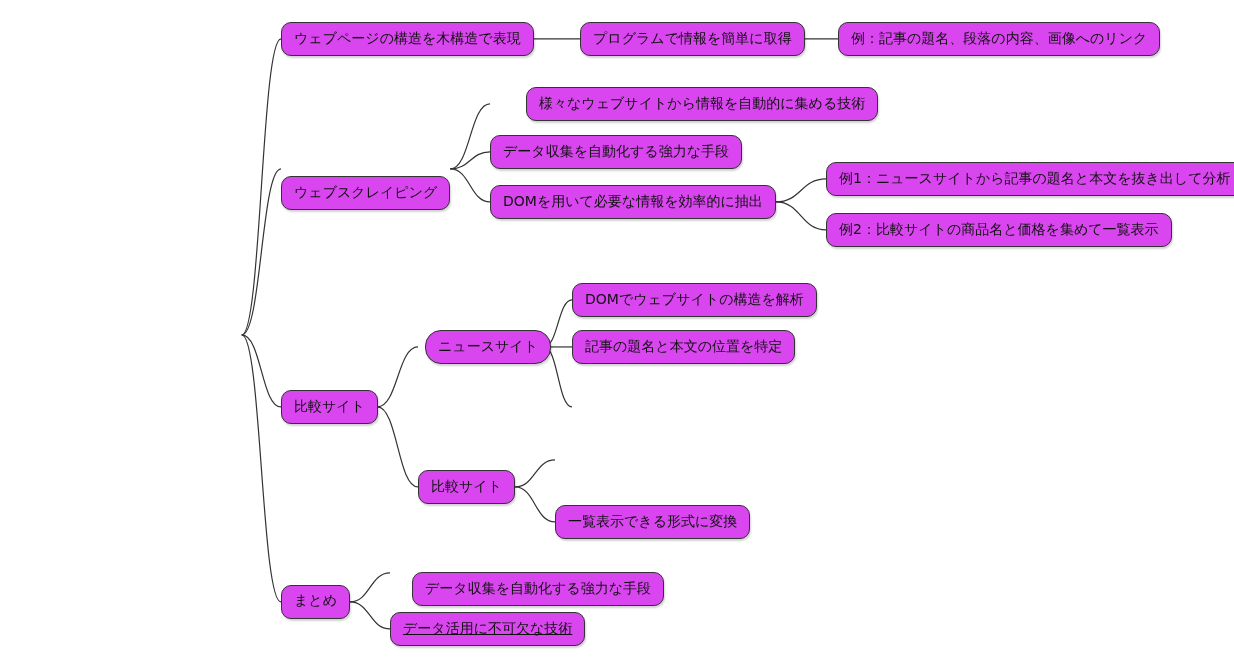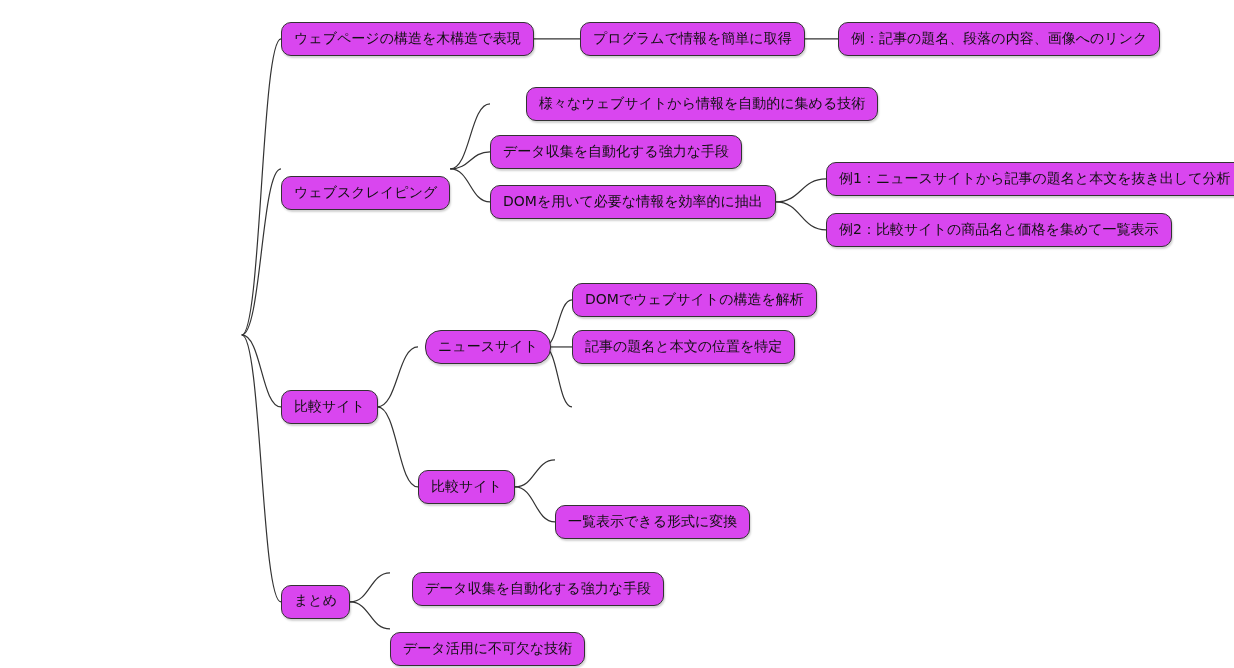--- a/index.html
+++ b/index.html
@@ -78,14 +78,14 @@
     <div class="node" id="node-n2c1" style="left: 826px; top: 162px;">例1：ニュースサイトから記事の題名と本文を抜き出して分析</div>
     <div class="node" id="node-n2c2" style="left: 826px; top: 213px;">例2：比較サイトの商品名と価格を集めて一覧表示</div>
     <div class="node" id="node-n3" style="left: 281px; top: 390px;">比較サイト</div>
     <div class="node" id="node-n3a" style="left: 425px; top: 330px; border-radius: 16px;">ニュースサイト</div>
     <div class="node" id="node-n3a1" style="left: 572px; top: 283px;">DOMでウェブサイトの構造を解析</div>
     <div class="node" id="node-n3a2" style="left: 572px; top: 330px;">記事の題名と本文の位置を特定</div>
     <div class="node" id="node-n3b" style="left: 418px; top: 470px;">比較サイト</div>
     <div class="node" id="node-n3b2" style="left: 555px; top: 505px;">一覧表示できる形式に変換</div>
     <div class="node" id="node-n4" style="left: 281px; top: 585px; font-family: Liberation Mono, monospace;">まとめ</div>
     <div class="node" id="node-n4a" style="left: 412px; top: 556px; margin-top: 16px;">データ収集を自動化する強力な手段</div>
-    <div class="node" id="node-n4b" style="left: 390px; top: 632px;">データ活用に不可欠な技術</div>
+    <div class="node" id="node-n4b" style="left: 390px; top: 612px; text-decoration: underline;">データ活用に不可欠な技術</div>
   </div>
 
 </body></html>

